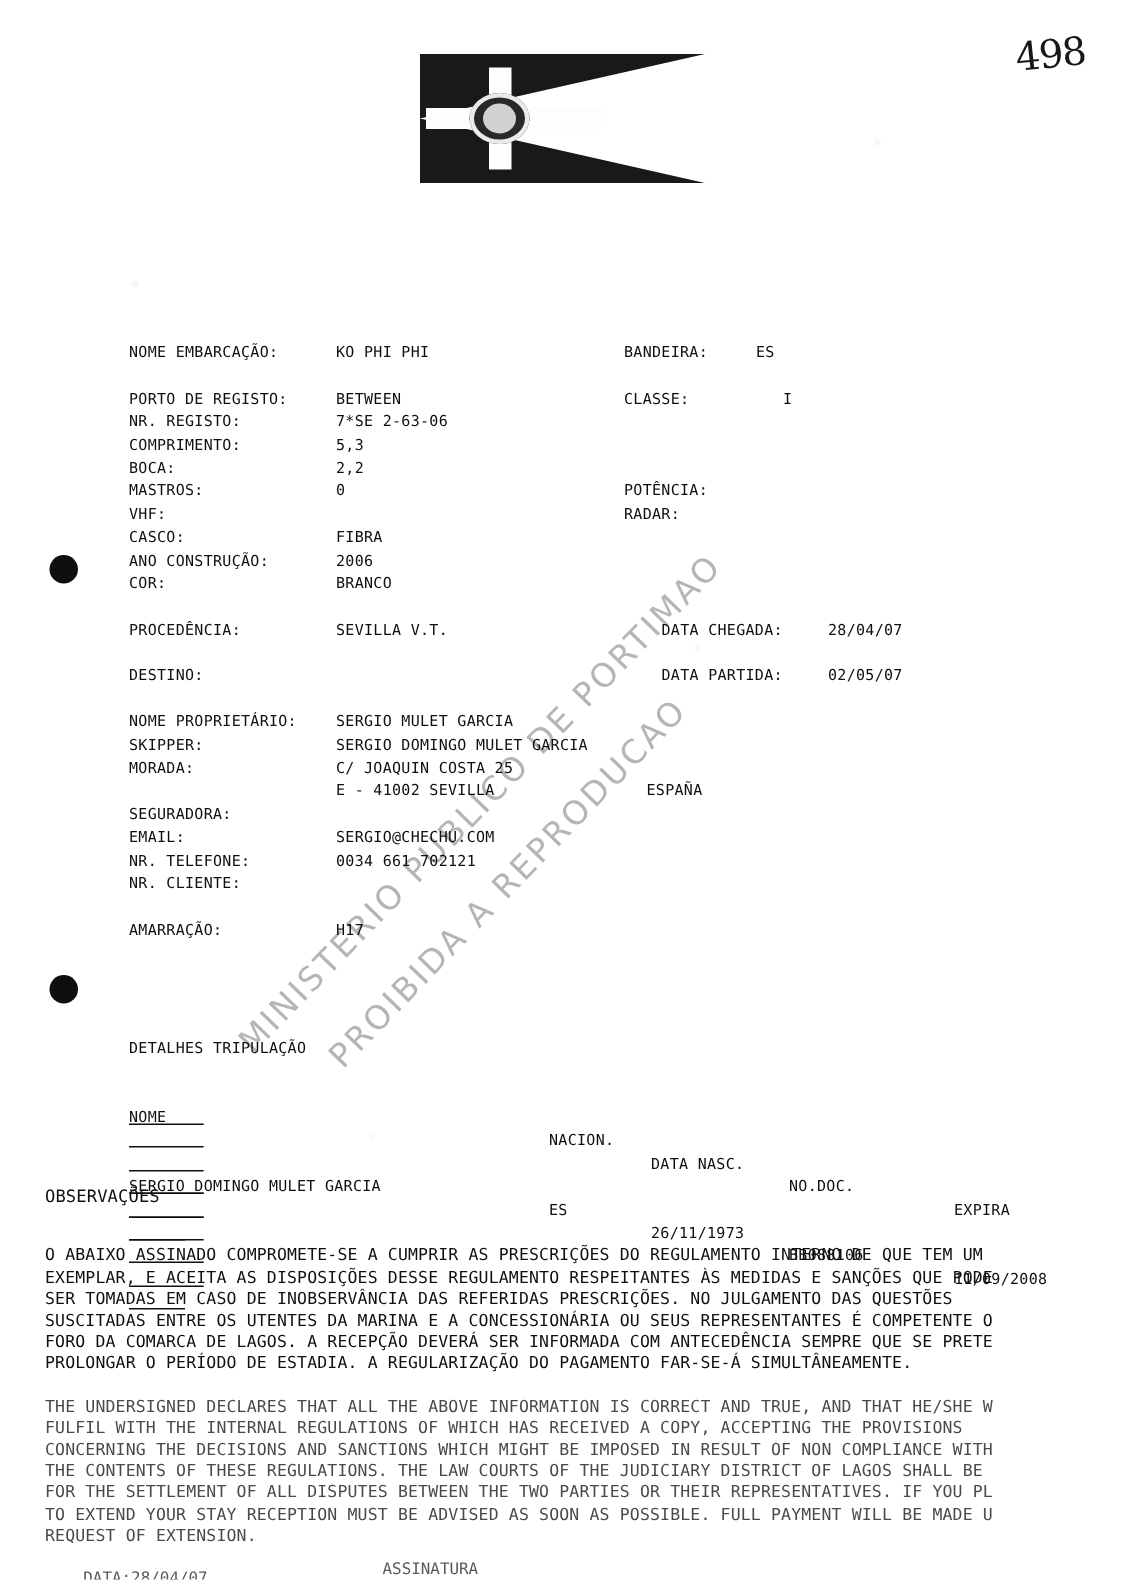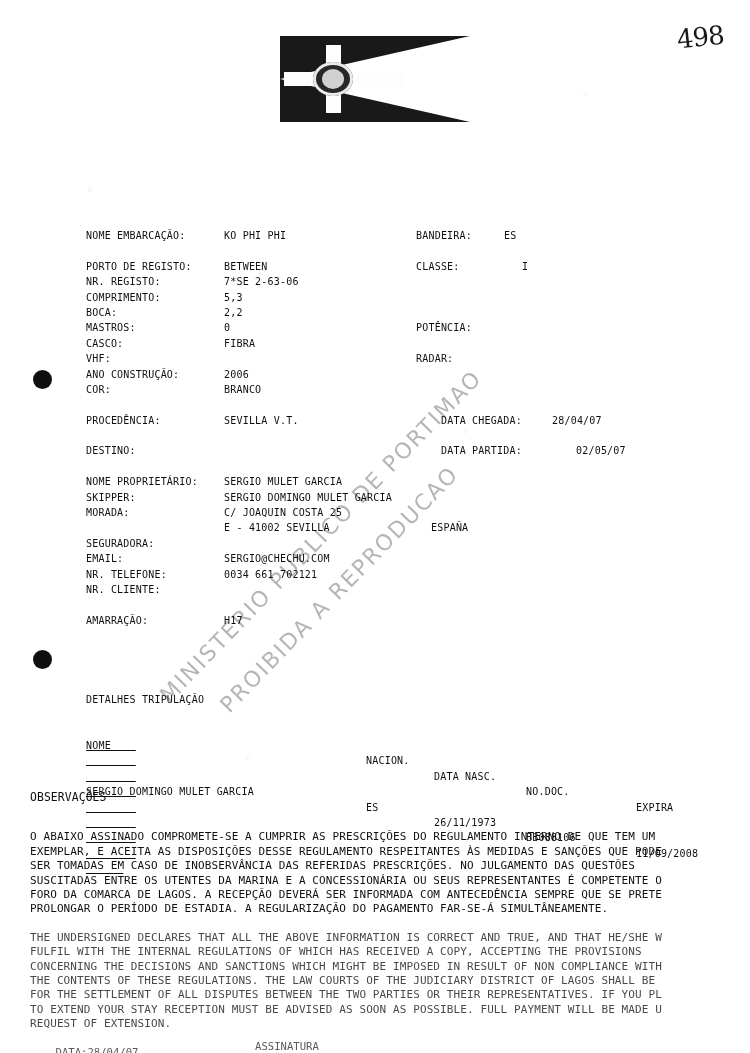--- a/index.html
+++ b/index.html
@@ -295,32 +295,32 @@
 
 
     <div class="row">
       <span class="lbl">MASTROS:</span>
       <span class="val-num">0</span>
       <span class="rlbl">POTÊNCIA:</span>
       <span class="rval2"></span>
     </div>
 
     <div class="row">
-      <span class="lbl">CASCO:</span>
-      <span class="val">FIBRA</span>
-    </div>
-
-    <div class="row">
       <span class="lbl">VHF:</span>
       <span class="val"></span>
       <span class="rlbl">RADAR:</span>
       <span class="rval2"></span>
     </div>
 
     <div class="row">
+      <span class="lbl">CASCO:</span>
+      <span class="val">FIBRA</span>
+    </div>
+
+    <div class="row">
       <span class="lbl">ANO CONSTRUÇÃO:</span>
       <span class="val">2006</span>
     </div>
 
     <div class="row">
       <span class="lbl">COR:</span>
       <span class="val">BRANCO</span>
     </div>
 
     <div class="row gap"></div>
@@ -331,21 +331,21 @@
       <span class="rlbl-wide">DATA CHEGADA:</span>
       <span style="position:absolute;left:466px;top:0;">28/04/07</span>
     </div>
 
     <div class="row gap"></div>
 
     <div class="row">
       <span class="lbl">DESTINO:</span>
       <span class="val"></span>
       <span class="rlbl-wide">DATA PARTIDA:</span>
-      <span style="position:absolute;left:466px;top:0;margin-left:24px;">02/05/07</span>
+      <span style="position:absolute;left:466px;top:0;">02/05/07</span>
     </div>
 
     <div class="row gap"></div>
 
     <div class="row">
       <span class="lbl">NOME PROPRIETÁRIO:</span>
       <span style="position:absolute;left:138px;top:0;">SERGIO MULET GARCIA</span>
     </div>
 
     <div class="row">

